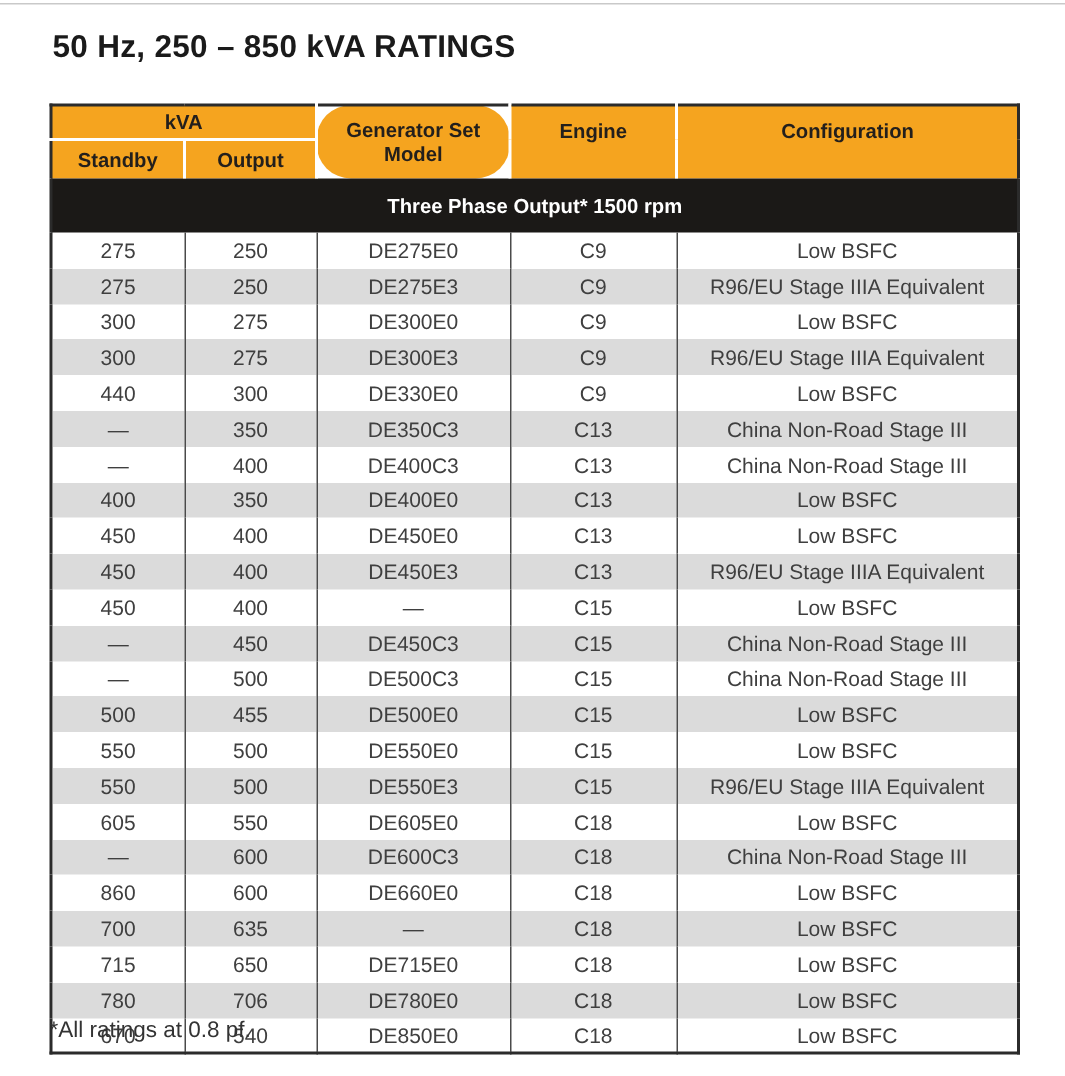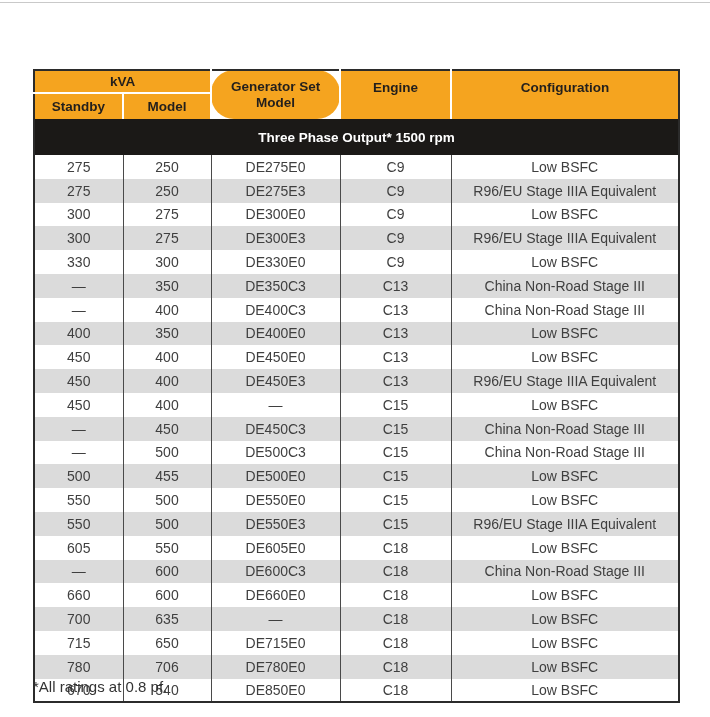--- a/index.html
+++ b/index.html
@@ -89,39 +89,40 @@
     font-size: 15px;
     color: #333333;
   }
 </style>
 </head>
 <body>
 
 <div class="page">
   <div class="top-rule"></div>
 
+  <h1 class="page-title">50 Hz, 250 – 850 kVA RATINGS</h1>
 
   <table class="ratings">
     <colgroup>
       <col style="width:89px">
       <col style="width:88px">
       <col style="width:129px">
       <col style="width:111px">
       <col style="width:228px">
     </colgroup>
     <thead>
       <tr>
         <th colspan="2" class="h-kva div-r">kVA</th>
         <th rowspan="2" class="div-r h-span">Generator Set Model</th>
         <th rowspan="2" class="div-r h-bottom">Engine</th>
         <th rowspan="2" class="h-bottom">Configuration</th>
       </tr>
       <tr>
         <th class="h-sub div-r">Standby</th>
-        <th class="h-sub div-r">Model</th>
+        <th class="h-sub div-r">Output</th>
       </tr>
       <tr class="band">
         <td colspan="5">Three Phase Output* 1500 rpm</td>
       </tr>
     </thead>
     <tbody>
         <tr>
           <td>275</td>
           <td>250</td>
           <td>DE275E0</td>
@@ -143,21 +144,21 @@
           <td>Low BSFC</td>
         </tr>
         <tr class="alt">
           <td>300</td>
           <td>275</td>
           <td>DE300E3</td>
           <td>C9</td>
           <td>R96/EU Stage IIIA Equivalent</td>
         </tr>
         <tr>
-          <td>330</td>
+          <td>440</td>
           <td>300</td>
           <td>DE330E0</td>
           <td>C9</td>
           <td>Low BSFC</td>
         </tr>
         <tr class="alt">
           <td>—</td>
           <td>350</td>
           <td>DE350C3</td>
           <td>C13</td>
@@ -241,21 +242,21 @@
           <td>Low BSFC</td>
         </tr>
         <tr class="alt">
           <td>—</td>
           <td>600</td>
           <td>DE600C3</td>
           <td>C18</td>
           <td>China Non-Road Stage III</td>
         </tr>
         <tr>
-          <td>660</td>
+          <td>860</td>
           <td>600</td>
           <td>DE660E0</td>
           <td>C18</td>
           <td>Low BSFC</td>
         </tr>
         <tr class="alt">
           <td>700</td>
           <td>635</td>
           <td>—</td>
           <td>C18</td>

